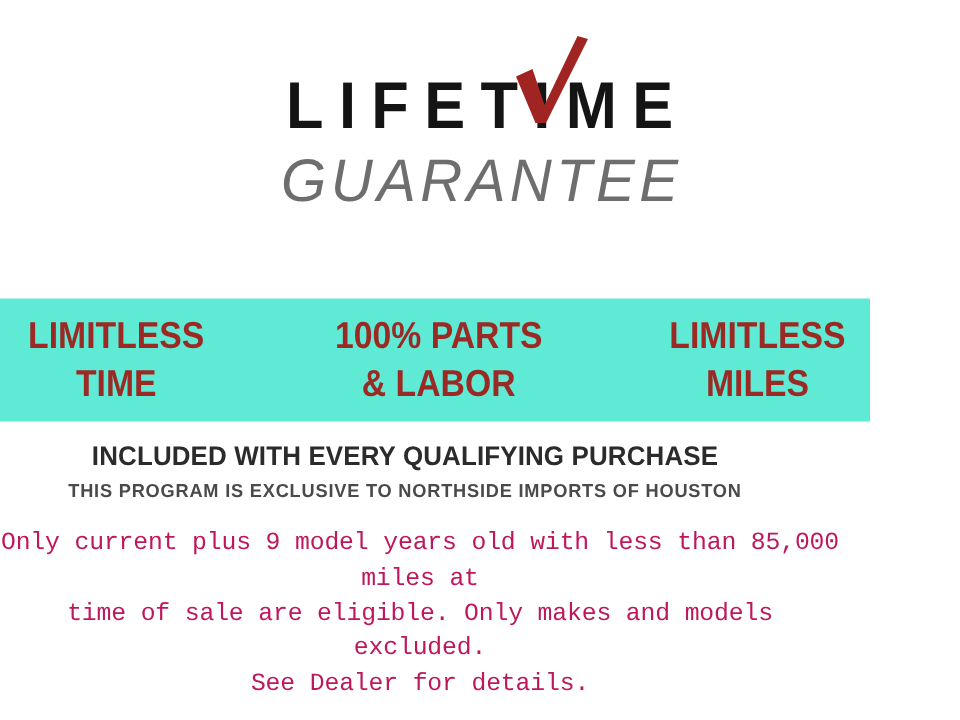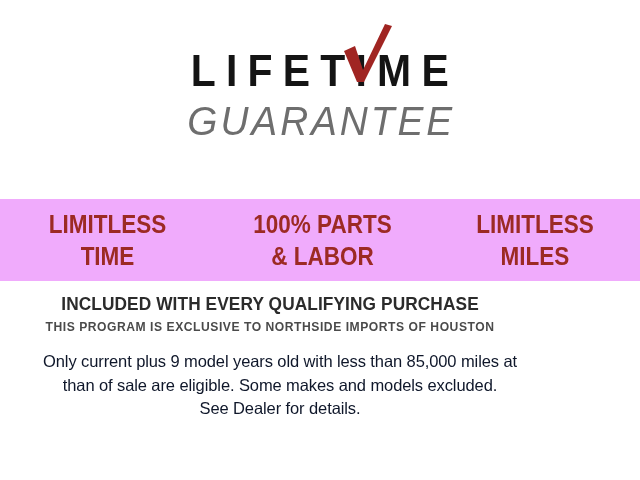--- a/index.html
+++ b/index.html
@@ -72,23 +72,23 @@
     transform: scaleX(0.97);
     transform-origin: center;
     line-height: 1.05;
   }
 
   
   .feature-band {
     position: absolute;
     top: 199px;
     left: 0;
-    width: 640px;
+    width: 580px;
     height: 82px;
-    background: #f0abfc;
+    background: #5eead4;
     display: flex;
     align-items: center;
     justify-content: center;
   }
 
   .feature-col {
     flex: 0 0 auto;
     text-align: center;
     color: #9c2a24;
     font-family: "Liberation Sans", sans-serif;
@@ -131,24 +131,24 @@
     color: #4a4a4a;
     letter-spacing: 0.55px;
     transform: scaleX(0.97);
     margin: 4px 0 0 0;
     line-height: 1.25;
   }
 
   .fineprint {
     margin: 15px auto 0 auto;
     width: 560px;
-    font-family: Liberation Sans, sans-serif;
+    font-family: Liberation Mono, monospace;
     font-weight: normal;
     font-size: 16.5px;
-    color: #0f172a;
+    color: #be185d;
     line-height: 1.42;
     letter-spacing: -0.1px;
   }
   .fineprint span { display: block; }
 </style>
 </head>
 <body>
 
 <div id="ad">
 
@@ -183,18 +183,18 @@
 
   </div>
 
   <div class="bottom-block">
     <p class="headline">INCLUDED WITH EVERY QUALIFYING PURCHASE</p>
 
     <p class="subheadline">THIS PROGRAM IS EXCLUSIVE TO NORTHSIDE IMPORTS OF HOUSTON</p>
 
     <div class="fineprint">
       <span>Only current plus 9 model years old with less than 85,000 miles at</span>
-      <span>than of sale are eligible. Some makes and models excluded.</span>
+      <span>time of sale are eligible. Only makes and models excluded.</span>
       <span>See Dealer for details.</span>
     </div>
   </div>
 
 </div>
 
 </body></html>

